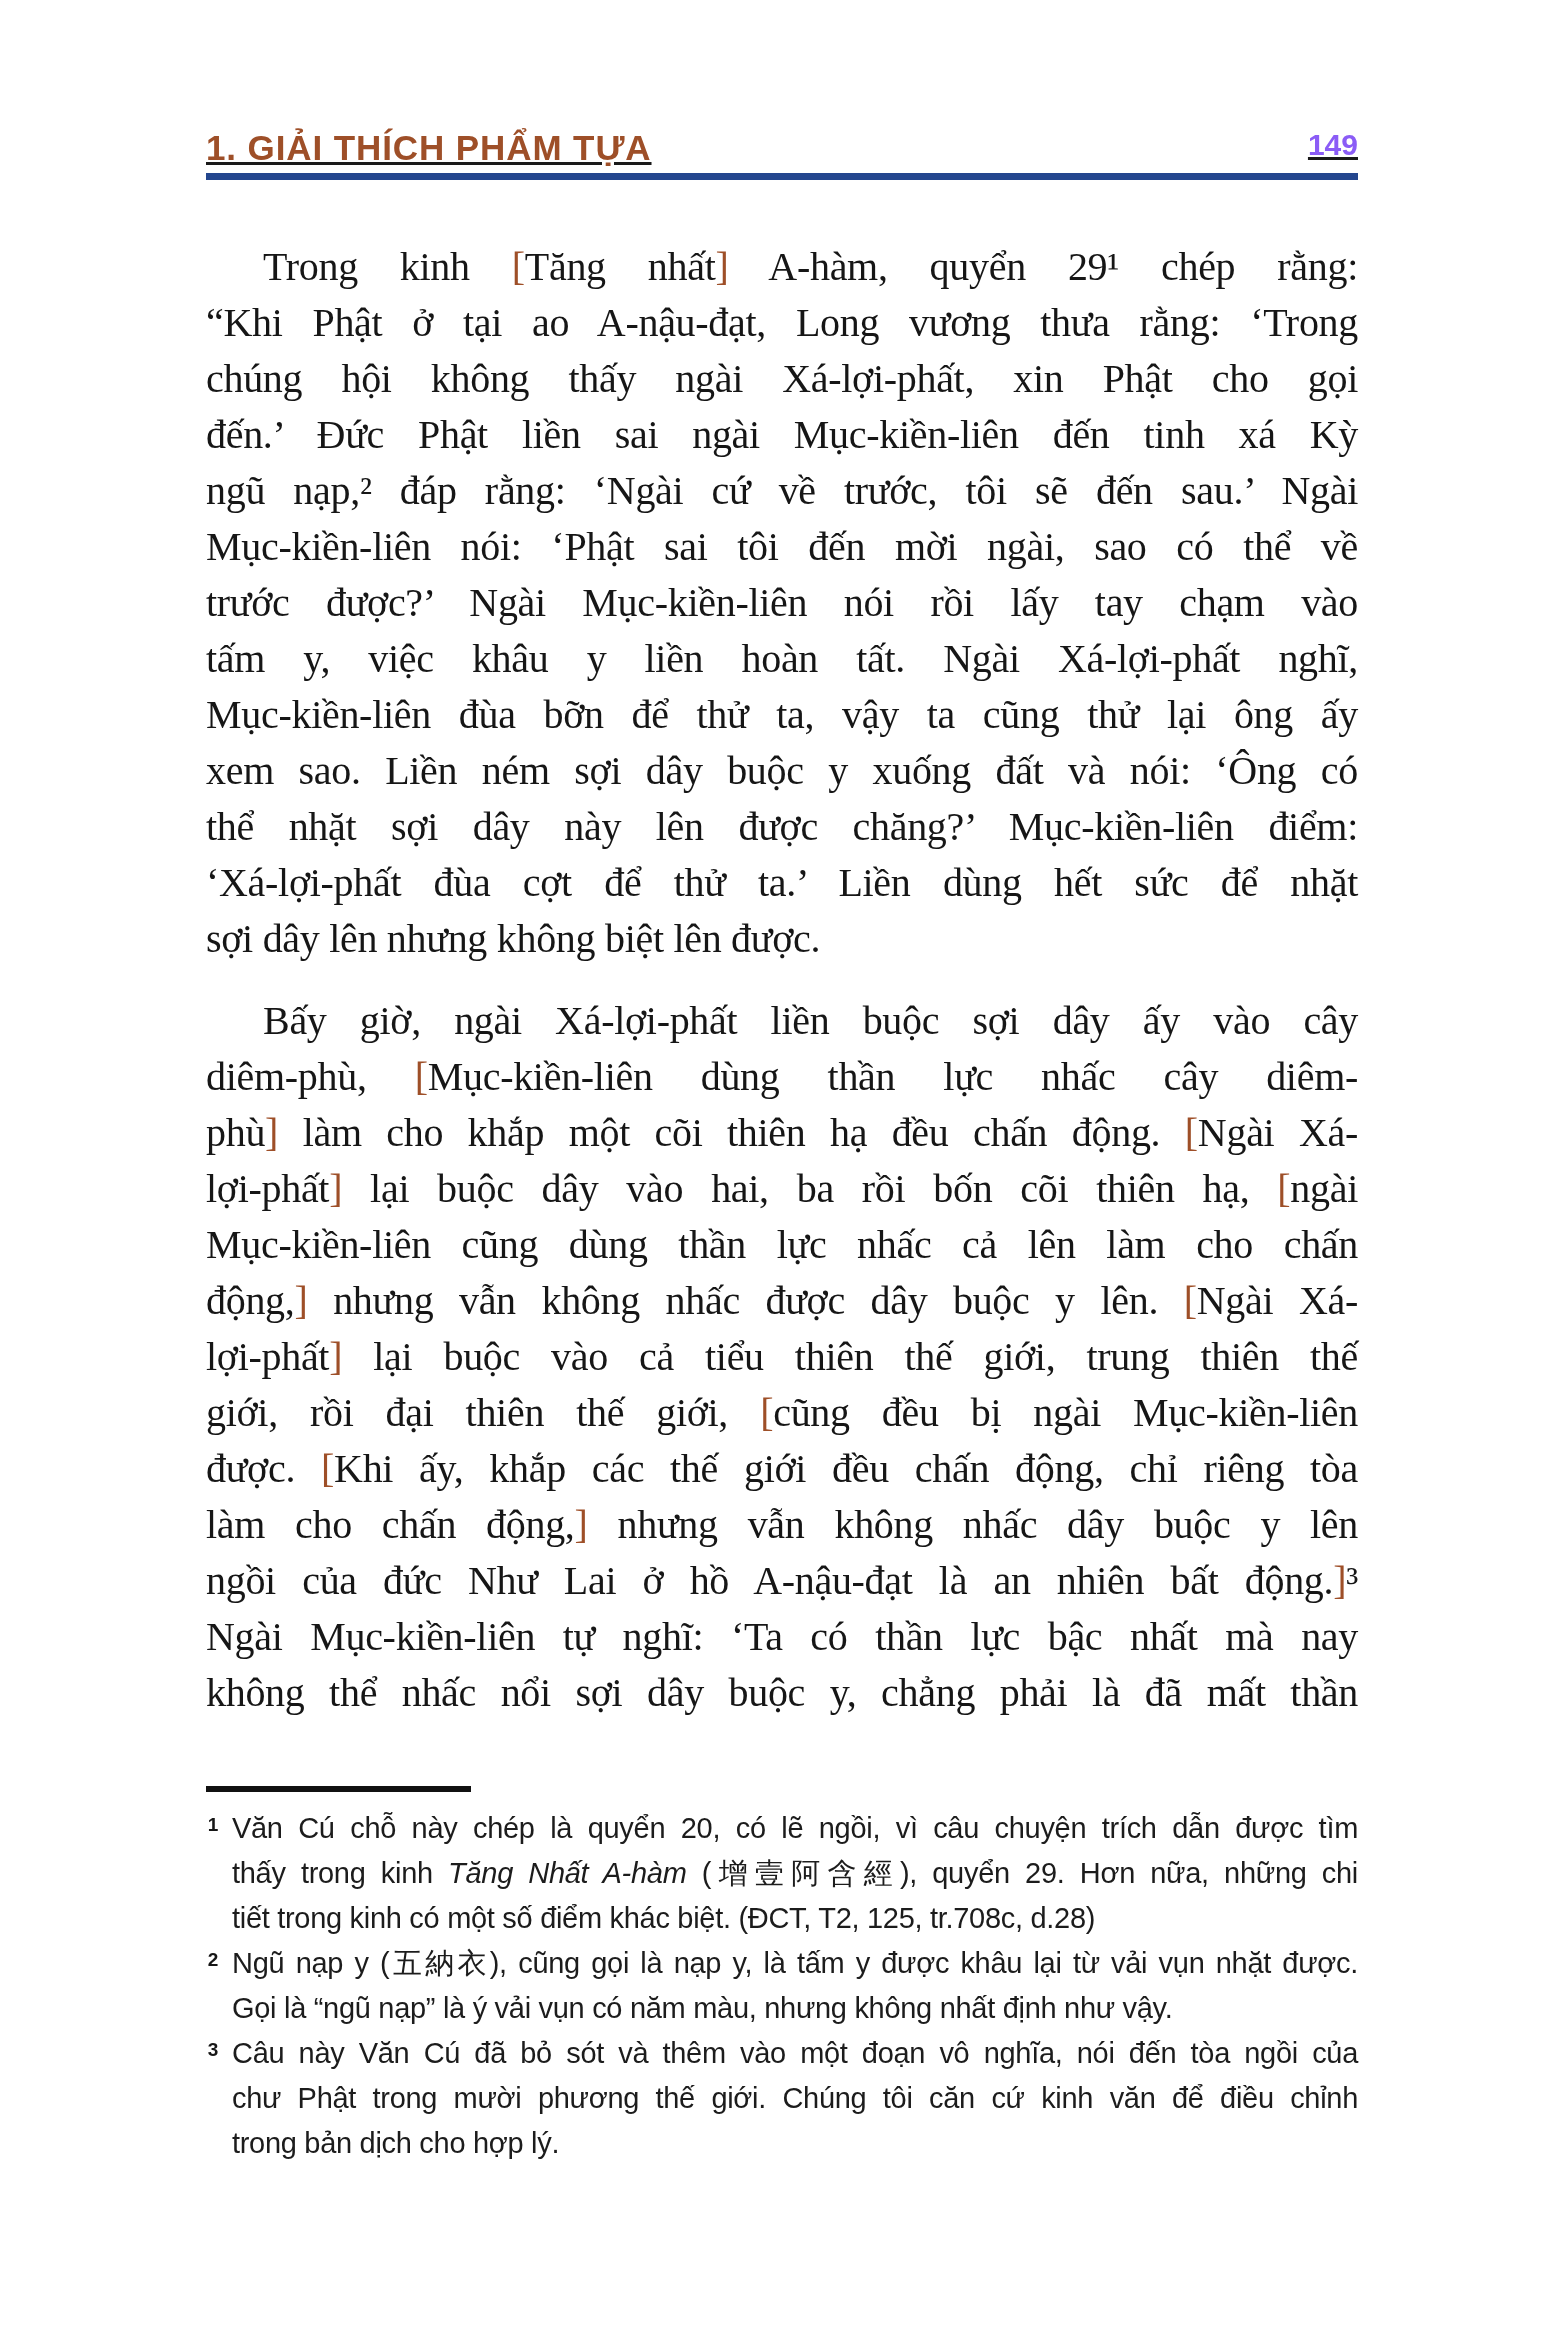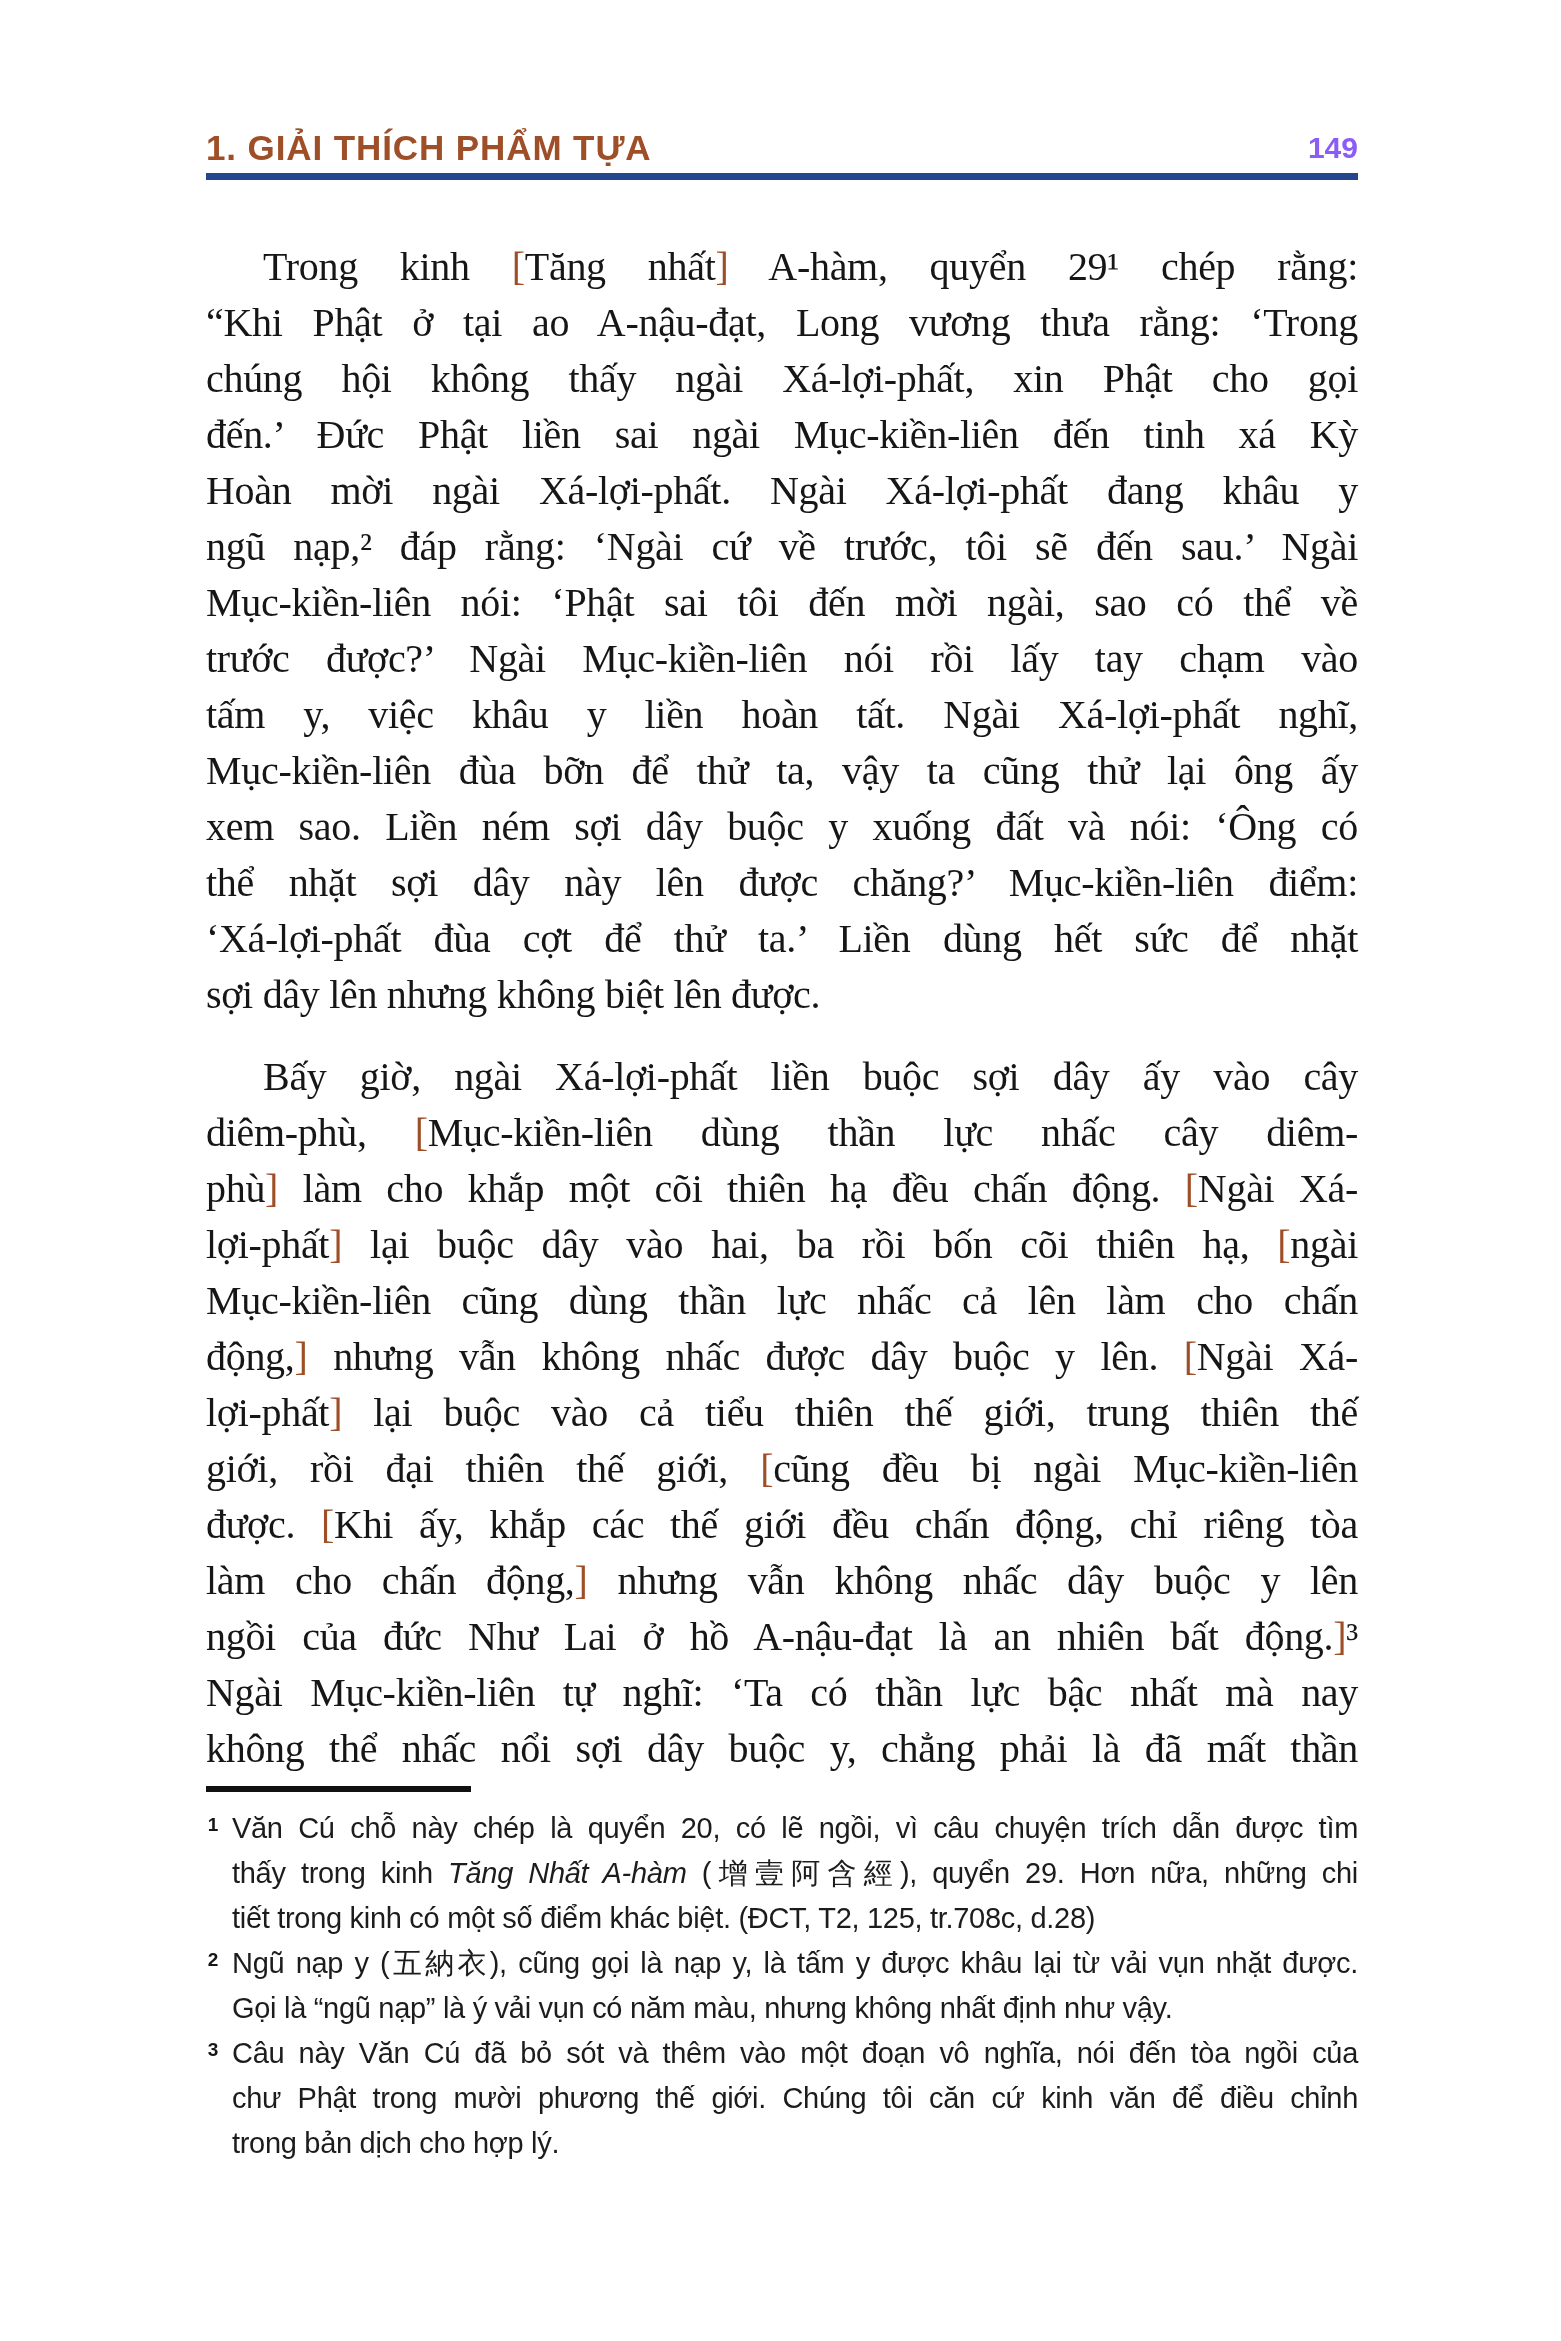--- a/index.html
+++ b/index.html
@@ -26,21 +26,22 @@
     width: 1152px;
   }
   
   .running-header {
     position: absolute;
     left: 0;
     top: 128px;
     width: 100%;
     display: flex;
     justify-content: space-between;
-    align-items: center;
+    align-items: flex-start;
+    text-decoration: underline;
   }
   .section-title {
     font-family: "Liberation Sans", "DejaVu Sans", sans-serif;
     font-weight: bold;
     font-size: 35px;
     letter-spacing: 0.9px;
     color: var(--accent, #9e4f28);
     white-space: nowrap;
   }
   .page-number {
@@ -130,21 +131,20 @@
     </div>
 
     <div class="header-rule"></div>
 
     <div class="body-text">
         <div class="paragraph">
           <div class="body-line first">Trong kinh <span class="brk">[</span>Tăng nhất<span class="brk">]</span> A-hàm, quyển 29¹ chép rằng:</div>
           <div class="body-line">“Khi Phật ở tại ao A-nậu-đạt, Long vương thưa rằng: ‘Trong</div>
           <div class="body-line">chúng hội không thấy ngài Xá-lợi-phất, xin Phật cho gọi</div>
           <div class="body-line">đến.’ Đức Phật liền sai ngài Mục-kiền-liên đến tinh xá Kỳ</div>
-          <div class="body-line">Hoàn mời ngài Xá-lợi-phất. Ngài Xá-lợi-phất đang khâu y</div>
           <div class="body-line">ngũ nạp,² đáp rằng: ‘Ngài cứ về trước, tôi sẽ đến sau.’ Ngài</div>
           <div class="body-line">Mục-kiền-liên nói: ‘Phật sai tôi đến mời ngài, sao có thể về</div>
           <div class="body-line">trước được?’ Ngài Mục-kiền-liên nói rồi lấy tay chạm vào</div>
           <div class="body-line">tấm y, việc khâu y liền hoàn tất. Ngài Xá-lợi-phất nghĩ,</div>
           <div class="body-line">Mục-kiền-liên đùa bỡn để thử ta, vậy ta cũng thử lại ông ấy</div>
           <div class="body-line">xem sao. Liền ném sợi dây buộc y xuống đất và nói: ‘Ông có</div>
           <div class="body-line">thể nhặt sợi dây này lên được chăng?’ Mục-kiền-liên điểm:</div>
           <div class="body-line">‘Xá-lợi-phất đùa cợt để thử ta.’ Liền dùng hết sức để nhặt</div>
           <div class="body-line no-stretch">sợi dây lên nhưng không biệt lên được.</div>
         </div>

